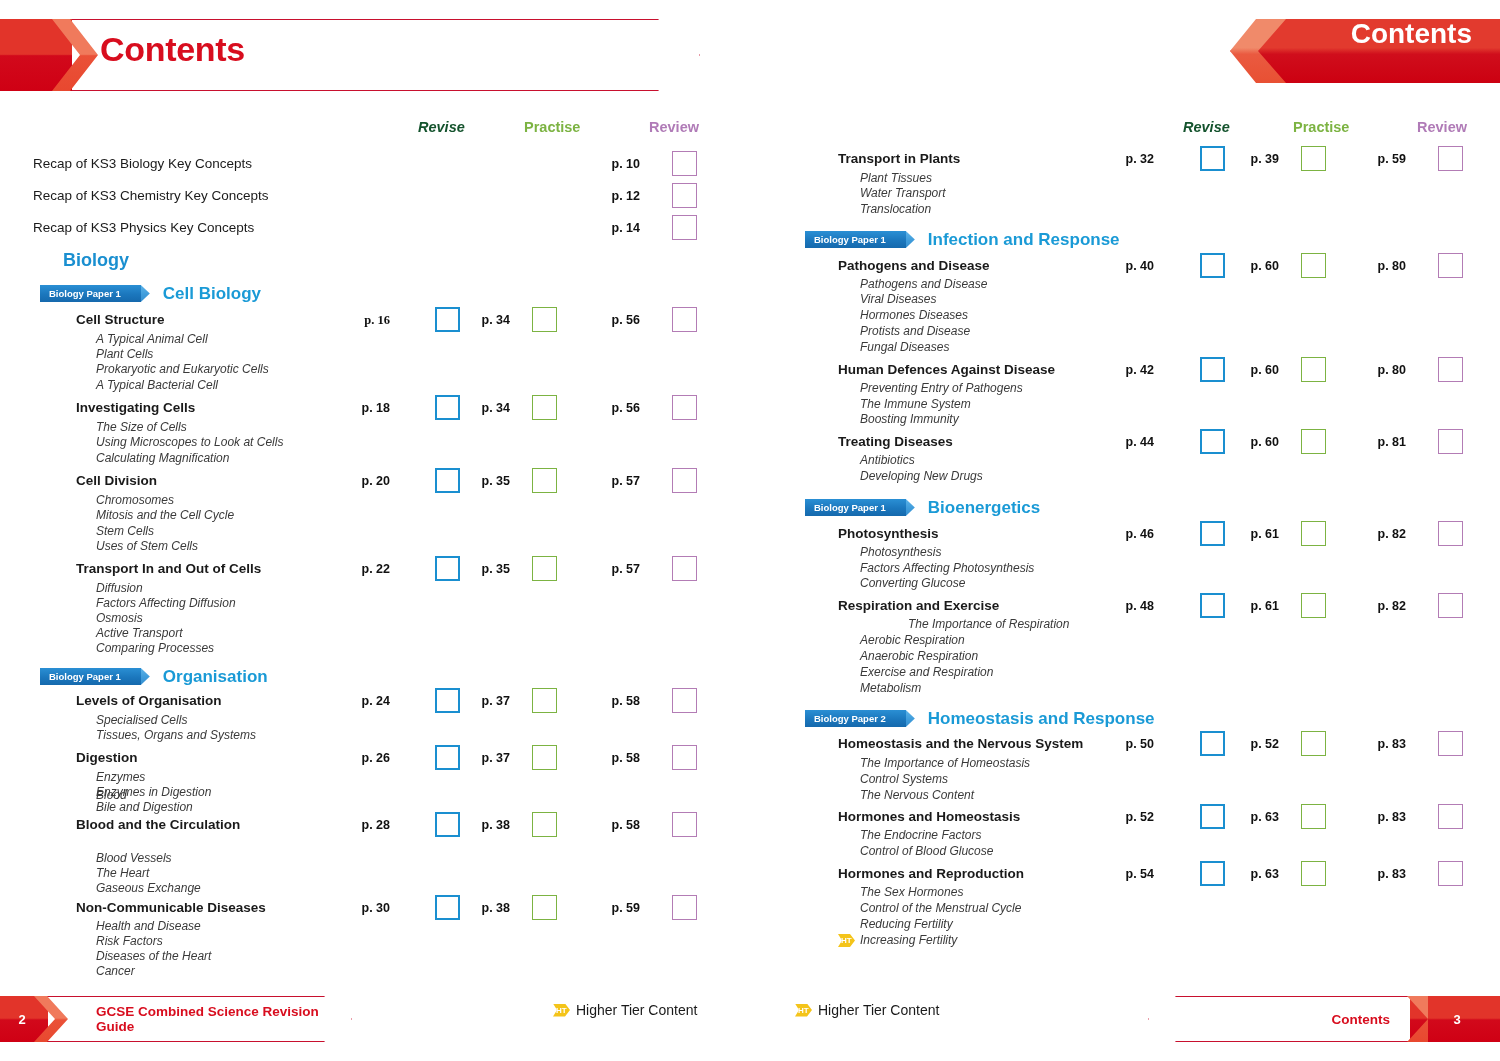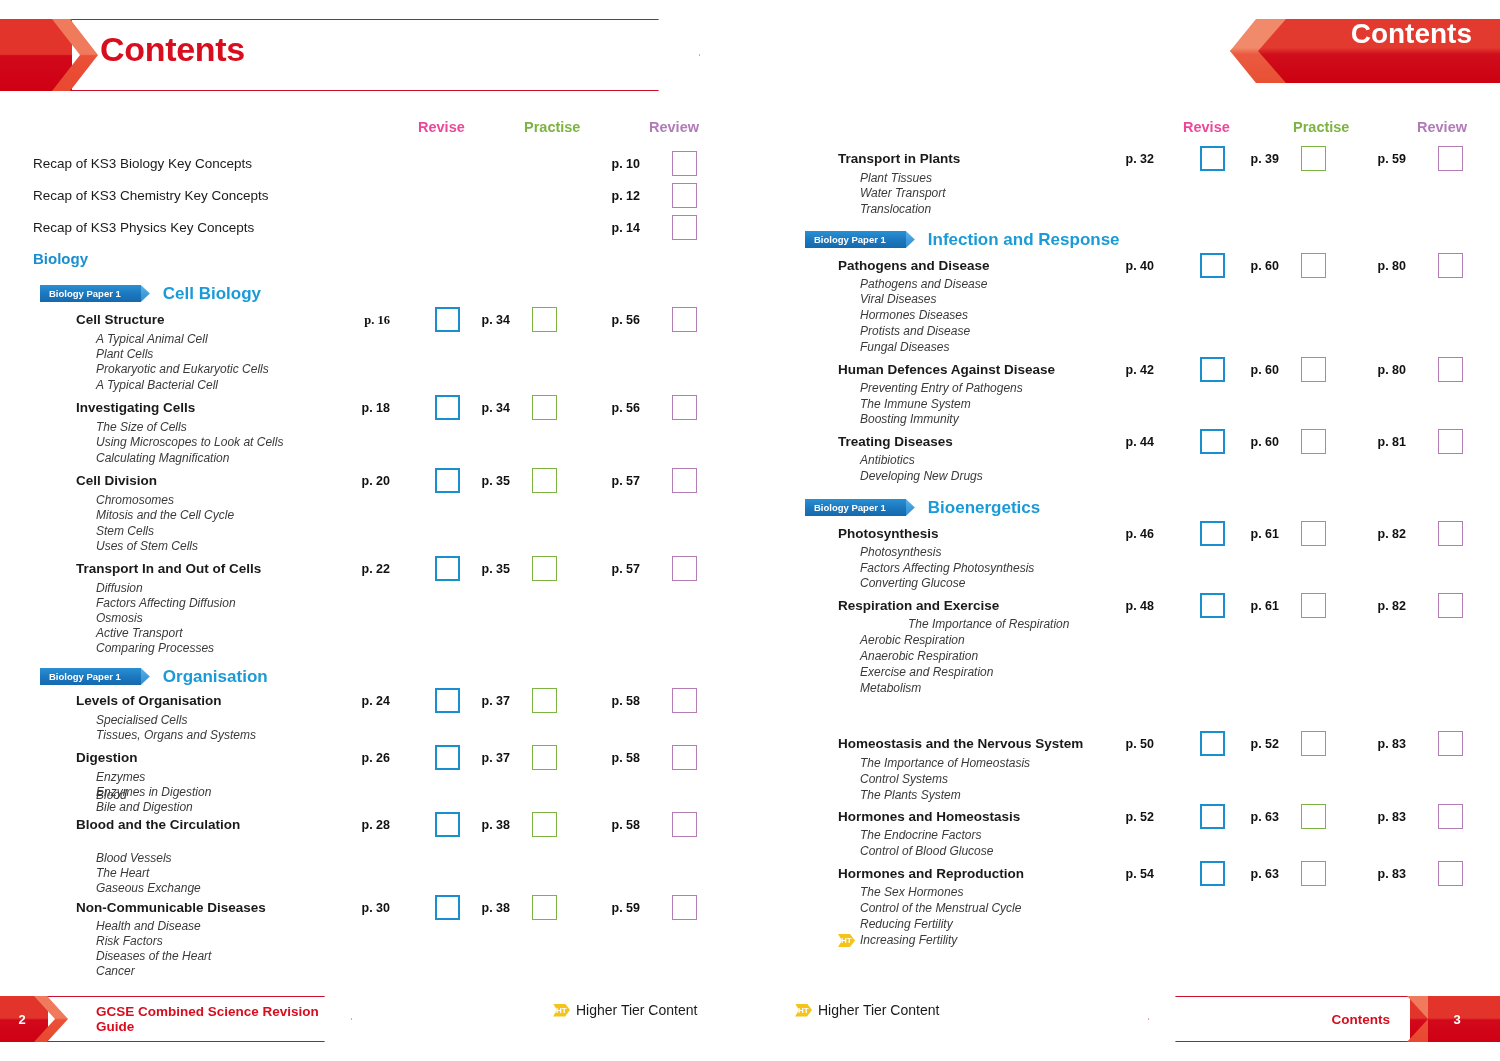--- a/index.html
+++ b/index.html
@@ -28,26 +28,26 @@
   .hdr-right .bg{position:absolute;right:0;top:0;width:270px;height:64px;
     background:linear-gradient(to bottom,#e23a2e 0%,#e23a2e 45%,#d00e1c 55%,#cc0011 100%);
     clip-path:polygon(42px 0, 270px 0, 270px 64px, 42px 64px, 0 32px);}
   .hdr-right .notch{position:absolute;left:0;top:0;width:56px;height:64px;
     background:linear-gradient(to bottom,#f08a6a 0%,#f08a6a 45%,#ea5a40 55%,#e85033 100%);
     clip-path:polygon(26px 0, 56px 0, 28px 32px, 56px 64px, 26px 64px, 0 32px);}
   .hdr-right-title{position:absolute;right:28px;top:18px;font-size:28px;font-weight:bold;color:#ffffff;}
 
   
   .colhdr{position:absolute;font-size:14.5px;font-weight:bold;}
-  .c-revise{color:#ec4899;}
+  .c-revise{color:#14532d;font-style:italic;}
   .c-practise{color:#7cb342;}
   .c-review{color:#b07bb7;}
 
   
-  .subject-title{position:absolute;font-size:15px;font-weight:bold;color:#1a8fd0;}
+  .subject-title{position:absolute;font-size:18px;font-weight:bold;color:#1a8fd0;margin-left:30px;}
 
   .paper-row{position:absolute;height:19px;display:flex;align-items:center;}
   .paper-badge{position:relative;height:17px;display:inline-flex;align-items:center;
     padding:0 20px 0 9px;background:linear-gradient(to bottom,#2a8fd4 0%,#1b77bd 55%,#1569ad 100%);
     color:#ffffff;font-size:9.5px;font-weight:bold;white-space:nowrap;}
   .paper-badge::after{content:"";position:absolute;right:-9px;top:0;width:9px;height:17px;
     background:linear-gradient(to bottom,#5cb3e8 0%,#3f9cdb 55%,#358fd0 100%);
     clip-path:polygon(0 0, 100% 50%, 0 100%);}
   .paper-heading{margin-left:22px;font-size:17px;font-weight:bold;color:#1a9ad6;white-space:nowrap;}
 
@@ -333,31 +333,35 @@
   <div class="pnum" style="left:477px;top:599px;width:52px;">p. 61</div>
   <div class="box box-practise" style="left:551px;top:593px;"></div>
   <div class="pnum" style="left:604px;top:599px;width:52px;">p. 82</div>
   <div class="box box-review" style="left:688px;top:593px;"></div>
   <div class="sub" style="left:110px;top:617px;margin-left:48px;">The Importance of Respiration</div>
   <div class="sub" style="left:110px;top:633px;">Aerobic Respiration</div>
   <div class="sub" style="left:110px;top:649px;">Anaerobic Respiration</div>
   <div class="sub" style="left:110px;top:665px;">Exercise and Respiration</div>
   <div class="sub" style="left:110px;top:681px;">Metabolism</div>
 
+  <div class="paper-row" style="left:55px;top:709px;">
+    <span class="paper-badge">Biology Paper 2</span>
+    <span class="paper-heading">Homeostasis and Response</span>
+  </div>
 
   <div class="topic" style="left:88px;top:736px;">Homeostasis and the Nervous System</div>
   <div class="pnum" style="left:352px;top:737px;width:52px;">p. 50</div>
   <div class="box box-revise" style="left:450px;top:731px;"></div>
   <div class="pnum" style="left:477px;top:737px;width:52px;">p. 52</div>
   <div class="box box-practise" style="left:551px;top:731px;"></div>
   <div class="pnum" style="left:604px;top:737px;width:52px;">p. 83</div>
   <div class="box box-review" style="left:688px;top:731px;"></div>
   <div class="sub" style="left:110px;top:756px;">The Importance of Homeostasis</div>
   <div class="sub" style="left:110px;top:772px;">Control Systems</div>
-  <div class="sub" style="left:110px;top:788px;">The Plants System</div>
+  <div class="sub" style="left:110px;top:788px;">The Nervous Content</div>
 
   <div class="topic" style="left:88px;top:809px;">Hormones and Homeostasis</div>
   <div class="pnum" style="left:352px;top:810px;width:52px;">p. 52</div>
   <div class="box box-revise" style="left:450px;top:804px;"></div>
   <div class="pnum" style="left:477px;top:810px;width:52px;">p. 63</div>
   <div class="box box-practise" style="left:551px;top:804px;"></div>
   <div class="pnum" style="left:604px;top:810px;width:52px;">p. 83</div>
   <div class="box box-review" style="left:688px;top:804px;"></div>
   <div class="sub" style="left:110px;top:828px;">The Endocrine Factors</div>
   <div class="sub" style="left:110px;top:844px;">Control of Blood Glucose</div>

